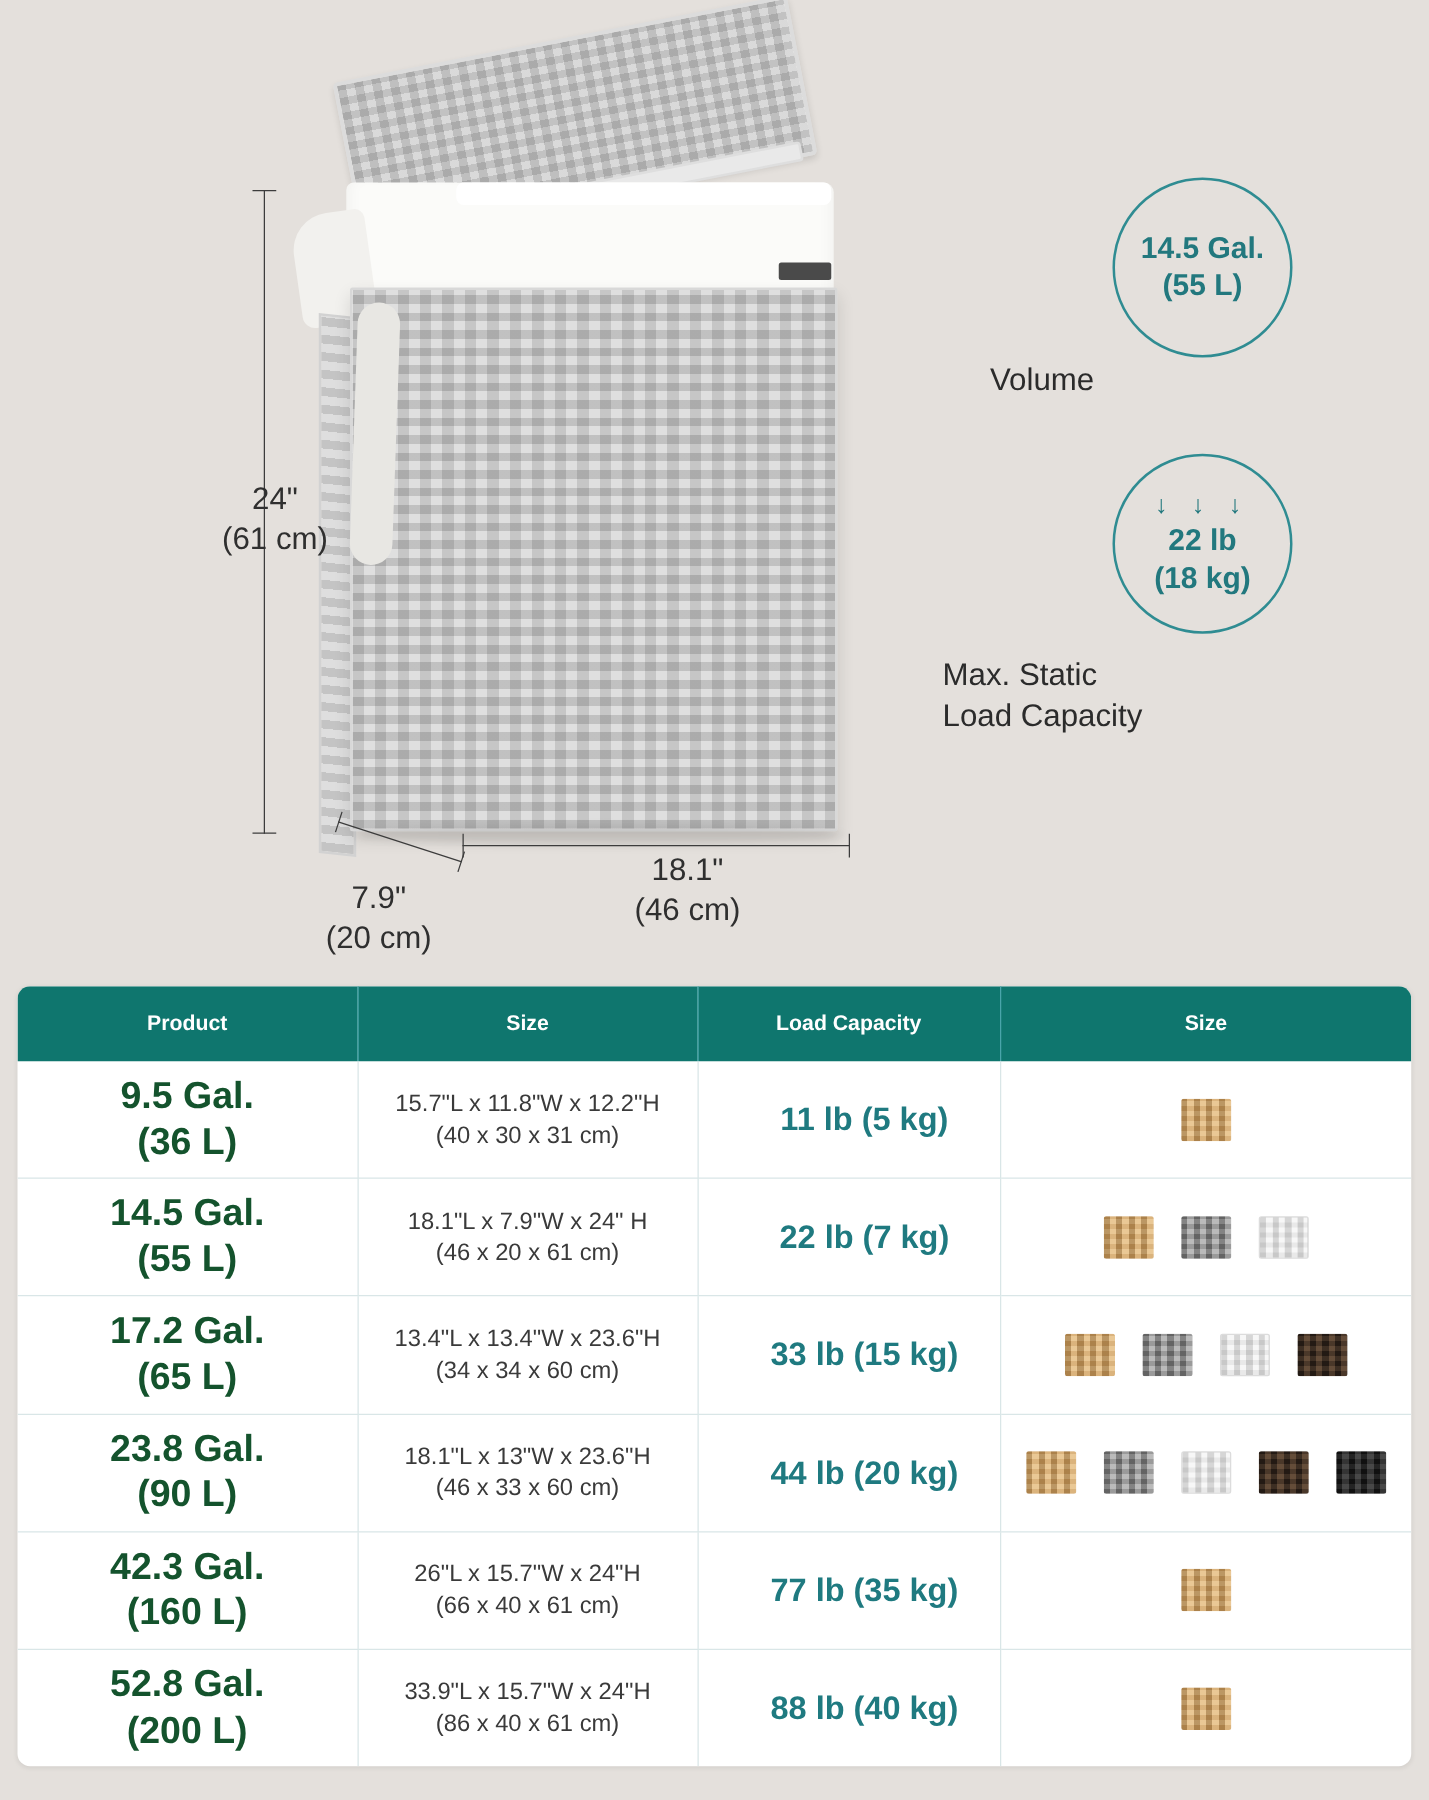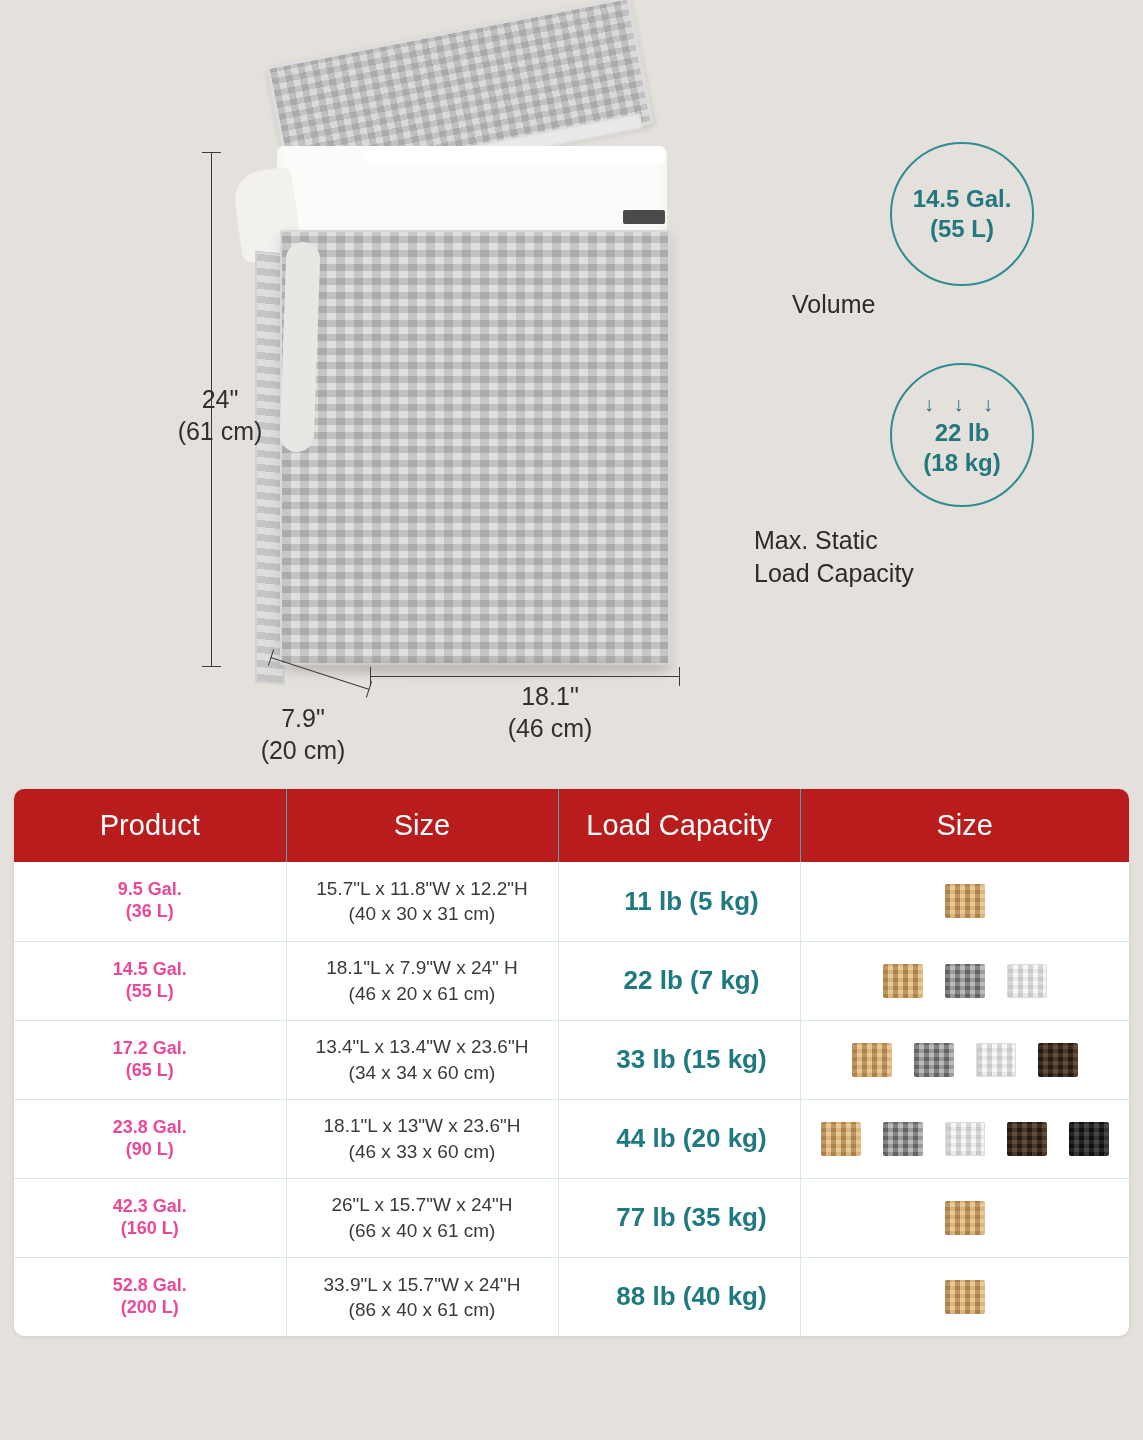--- a/index.html
+++ b/index.html
@@ -276,24 +276,24 @@
     border-radius: 10px;
     overflow: hidden;
     box-shadow: 0 1px 4px rgba(0,0,0,0.08);
   }
   table {
     width: 100%;
     border-collapse: collapse;
     table-layout: fixed;
   }
   thead th {
-    background: #b91c1c;
+    background: #0f766e;
     color: #fff;
-    font-size: 29px;
-    font-weight: normal;
+    font-size: 17px;
+    font-weight: bold;
     padding: 20px 4px;
     text-align: center;
     border-right: 1px solid #4aa5aa;
   }
   thead th:last-child { border-right: none; }
   col.c1 { width: 272px; }
   col.c2 { width: 272px; }
   col.c3 { width: 242px; }
   col.c4 { width: 329px; }
 
@@ -302,22 +302,22 @@
     border-bottom: 1px solid #d9e6e7;
     text-align: center;
     vertical-align: middle;
     padding: 10px 6px;
     height: 79px;
   }
   tbody td:last-child { border-right: none; }
   tbody tr:last-child td { border-bottom: none; }
 
   .cell-product {
-    color: #ec4899;
-    font-size: 18px;
+    color: #14532d;
+    font-size: 30px;
     font-weight: bold;
     line-height: 1.22;
   }
   .cell-size {
     color: #3a3a3a;
     font-size: 19px;
     line-height: 1.32;
   }
   .cell-load {
     color: #1f7a80;

